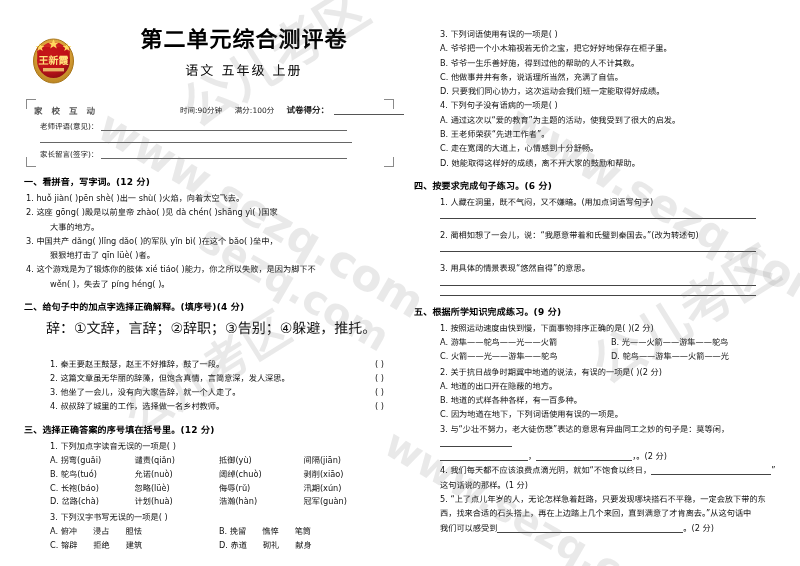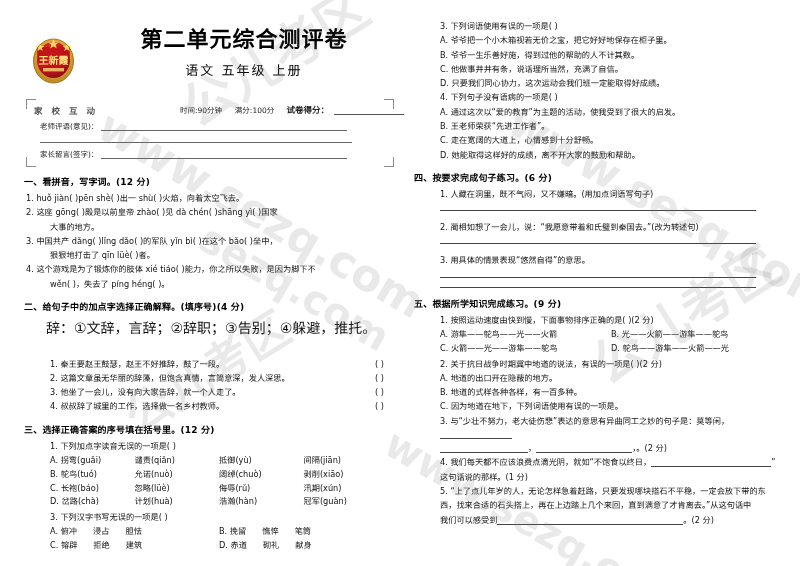--- a/index.html
+++ b/index.html
@@ -393,21 +393,21 @@
             <span>砌礼</span>
             <span>献身</span>
           </span>
         </div>
       </div>
     </div>
   </div>
 
   <div class="col col-right">
 
-    <div style="margin-top:20px">
+    <div style="margin-top:28px">
       <div class="q sub">3. 下列词语使用有误的一项是(        )</div>
       <div class="q cont">A. 爷爷把一个小木箱视若无价之宝，把它好好地保存在柜子里。</div>
       <div class="q cont">B. 爷爷一生乐善好施，得到过他的帮助的人不计其数。</div>
       <div class="q cont">C. 他做事井井有条，说话理所当然，充满了自信。</div>
       <div class="q cont">D. 只要我们同心协力，这次运动会我们班一定能取得好成绩。</div>
 
       <div class="q sub" style="margin-top:1px">4. 下列句子没有语病的一项是(        )</div>
       <div class="q cont">A. 通过这次以“爱的教育”为主题的活动，使我受到了很大的启发。</div>
       <div class="q cont">B. 王老师荣获“先进工作者”。</div>
       <div class="q cont">C. 走在宽阔的大道上，心情感到十分舒畅。</div>

